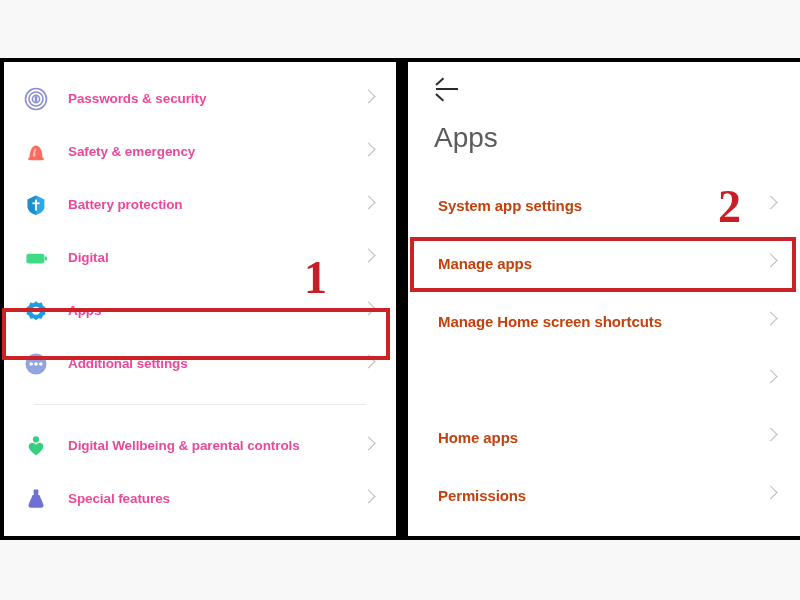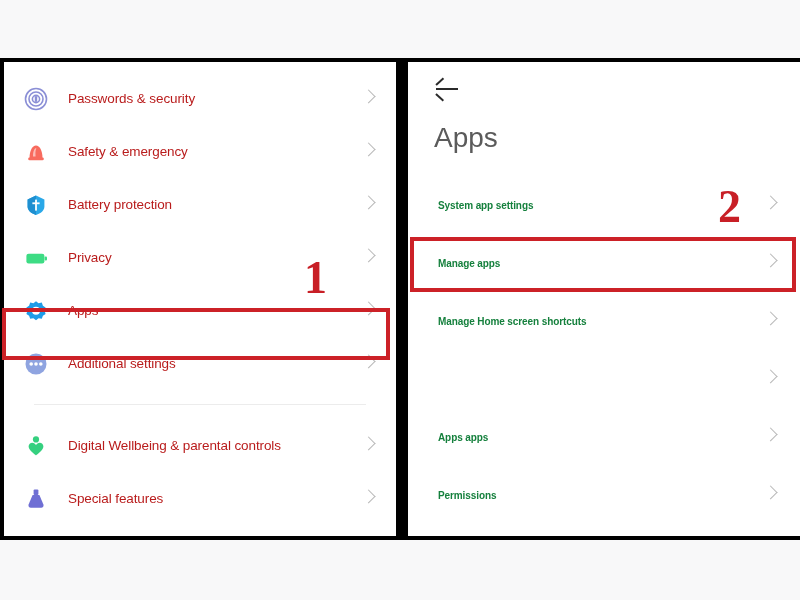--- a/index.html
+++ b/index.html
@@ -58,22 +58,22 @@
   }
   .row .icon-slot {
     width: 64px;
     display: flex;
     align-items: center;
     justify-content: center;
     flex: none;
   }
   .row .label {
     font-size: 13.5px;
-    font-weight: normal;
-    color: #b91c1c;
+    font-weight: bold;
+    color: #ec4899;
     letter-spacing: -0.1px;
     white-space: nowrap;
   }
   .row .chev {
     position: absolute;
     right: 26px;
     top: 50%;
     transform: translateY(-50%);
     width: 9px;
     height: 9px;
@@ -132,23 +132,23 @@
     padding: 6px 0 0 26px;
     letter-spacing: 0px;
   }
 
   #right-list { padding-top: 22px; }
   #right-list .row {
     height: 58px;
     padding-left: 30px;
   }
   #right-list .label {
-    font-size: 10px;
+    font-size: 15px;
     font-weight: bold;
-    color: #15803d;
+    color: #c2410c;
   }
   #right-list .chev { right: 28px; }
 
   
   .redbox {
     position: absolute;
     border: 4px solid #cc2127;
     box-sizing: border-box;
     pointer-events: none;
   }
@@ -216,21 +216,21 @@
         <div class="chev"></div>
       </div>
 
       <div class="row">
         <div class="icon-slot">
           <svg class="ico" width="26" height="26" viewBox="0 0 26 26">
             <rect x="3.4" y="8.8" width="18" height="9.6" rx="2.2" fill="#3ddc84"></rect>
             <rect x="21.6" y="11.6" width="2.4" height="4" rx="1" fill="#3ddc84"></rect>
           </svg>
         </div>
-        <div class="label">Privacy</div>
+        <div class="label">Digital</div>
         <div class="chev"></div>
       </div>
 
       <div class="row">
         <div class="icon-slot">
           <svg class="ico" width="26" height="26" viewBox="0 0 26 26">
             <path d="M13 3.2 L15.6 5.2 L18.8 4.6 L19.9 7.7 L22.6 9.5 L21.6 12.7 L22.6 15.9 L19.9 17.7 L18.8 20.8 L15.6 20.2 L13 22.2 L10.4 20.2 L7.2 20.8 L6.1 17.7 L3.4 15.9 L4.4 12.7 L3.4 9.5 L6.1 7.7 L7.2 4.6 L10.4 5.2 Z" fill="#1e9ce8"></path>
             <circle cx="13" cy="12.7" r="4" fill="#ffffff"></circle>
           </svg>
         </div>
@@ -307,21 +307,21 @@
       <div class="row">
         <div class="label">Manage Home screen shortcuts</div>
         <div class="chev"></div>
       </div>
 
       <div class="row">
         <div class="chev"></div>
       </div>
 
       <div class="row">
-        <div class="label">Apps apps</div>
+        <div class="label">Home apps</div>
         <div class="chev"></div>
       </div>
 
       <div class="row">
         <div class="label">Permissions</div>
         <div class="chev"></div>
       </div>
 
     </div>
   </div>

